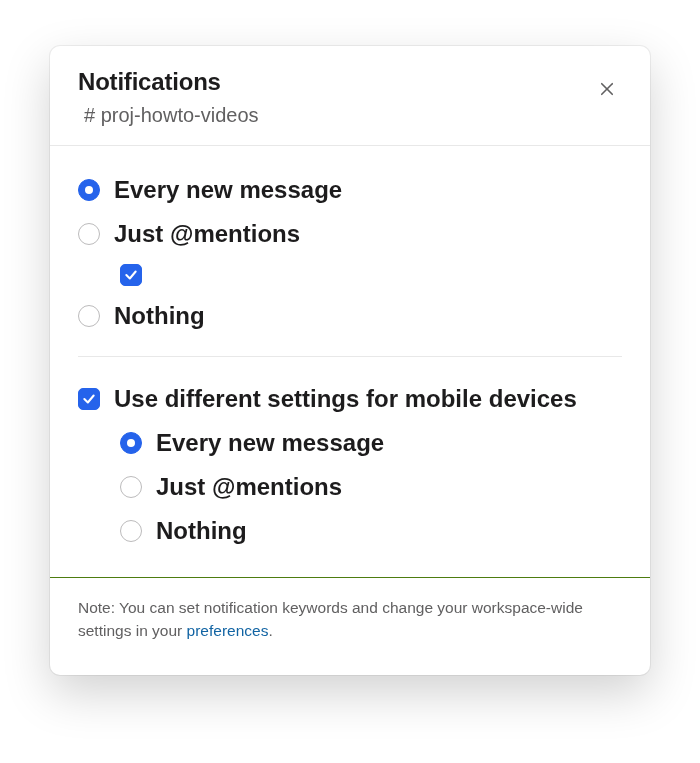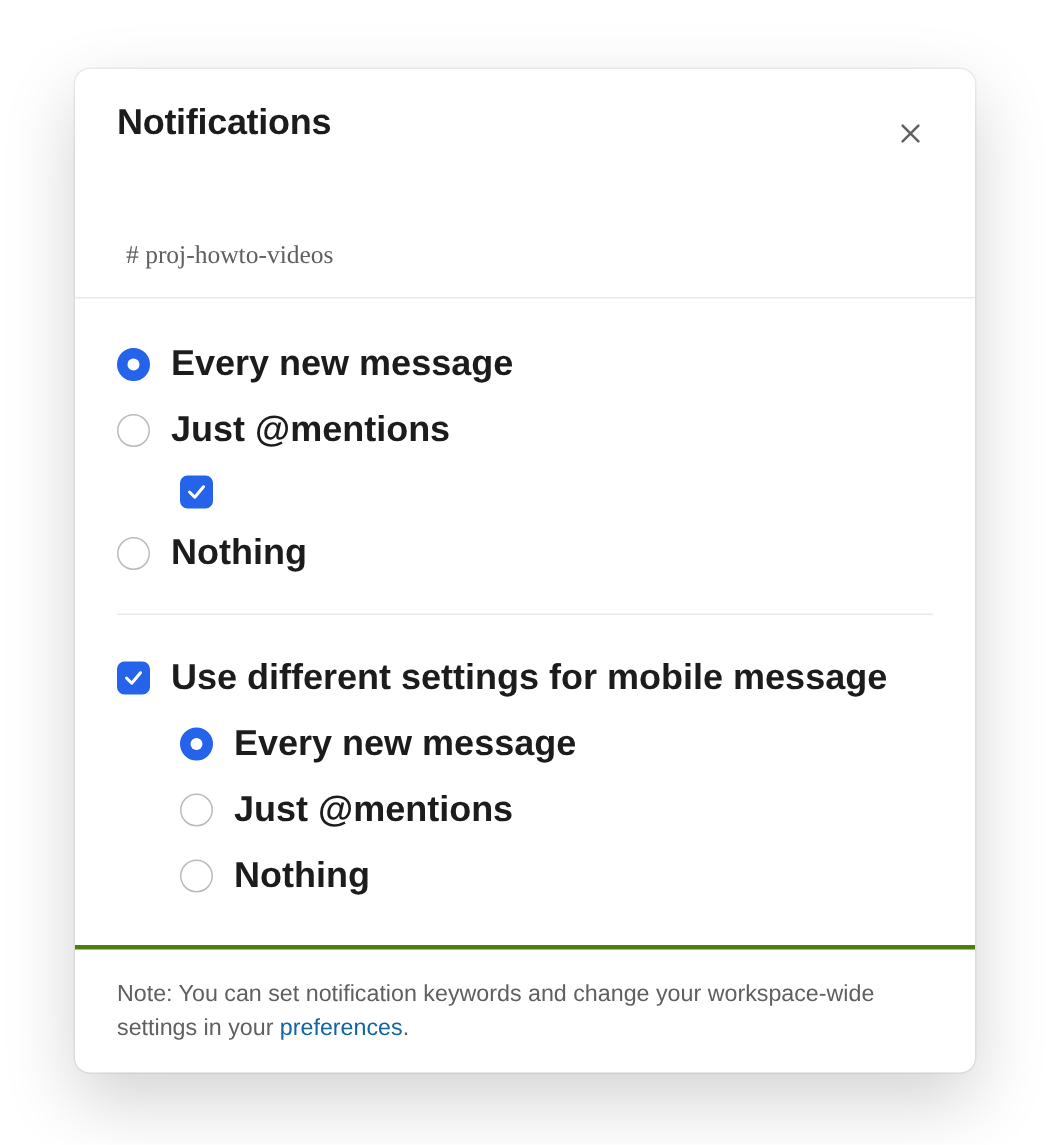--- a/index.html
+++ b/index.html
@@ -20,33 +20,32 @@
       box-shadow: 0 0 0 1px rgba(0,0,0,0.06), 0 18px 48px rgba(0,0,0,0.18);
       overflow: hidden;
     }
     .header {
       padding: 22px 28px 18px 28px;
       border-bottom: 1px solid #e8e8e8;
       display: flex;
       align-items: flex-start;
       justify-content: space-between;
     }
-    .header-left { display: flex; flex-direction: column; gap: 44px; }
+    .header-left { display: flex; flex-direction: column; }
     .title {
       font-size: 24px;
       font-weight: 900;
       color: #1d1c1d;
       letter-spacing: -0.2px;
     }
     .subtitle {
-      font-size: 17px;
+      font-size: 20px;
       color: #616061;
-      margin-top: 20px;
+      margin-top: 8px;
       margin-left: 6px;
-      font-family: Liberation Serif, serif;
     }
     .close-btn {
       width: 30px; height: 30px;
       display: flex; align-items: center; justify-content: center;
       cursor: pointer;
       color: #616061;
       margin-top: 6px;
     }
     .close-btn svg { width: 18px; height: 18px; }
     .body {
@@ -101,22 +100,22 @@
     }
     .checkbox svg { display: none; }
     .checkbox.checked svg { display: block; width: 14px; height: 14px; }
     .indent-1 { padding-left: 42px; }
     .divider {
       border: none;
       border-top: 1px solid #e8e8e8;
       margin: 18px 0 20px 0;
     }
     .footer {
-      border-top: 3px solid #4d7c0f;
-      padding: 18px 28px 17px 28px;
+      border-top: 1px solid #4d7c0f;
+      padding: 18px 28px 32px 28px;
       font-size: 15.5px;
       color: #616061;
       line-height: 1.5;
     }
     .footer a {
       color: #1264a3;
       text-decoration: none;
       cursor: pointer;
     }
   </style>
@@ -164,21 +163,21 @@
     </div>
 
     <hr class="divider">
 
     <div class="opt-row">
       <span class="checkbox checked">
         <svg viewBox="0 0 24 24" fill="none" stroke="#fff" stroke-width="3.5" stroke-linecap="round" stroke-linejoin="round">
             <polyline points="4 12 10 18 20 6"></polyline>
           </svg>
       </span>
-      <span class="label">Use different settings for mobile message</span>
+      <span class="label">Use different settings for mobile devices</span>
     </div>
 
     <div class="opt-row indent-1">
       <span class="radio checked"></span>
       <span class="label">Every new message</span>
     </div>
 
     <div class="opt-row indent-1">
       <span class="radio"></span>
       <span class="label">Just @mentions</span>

